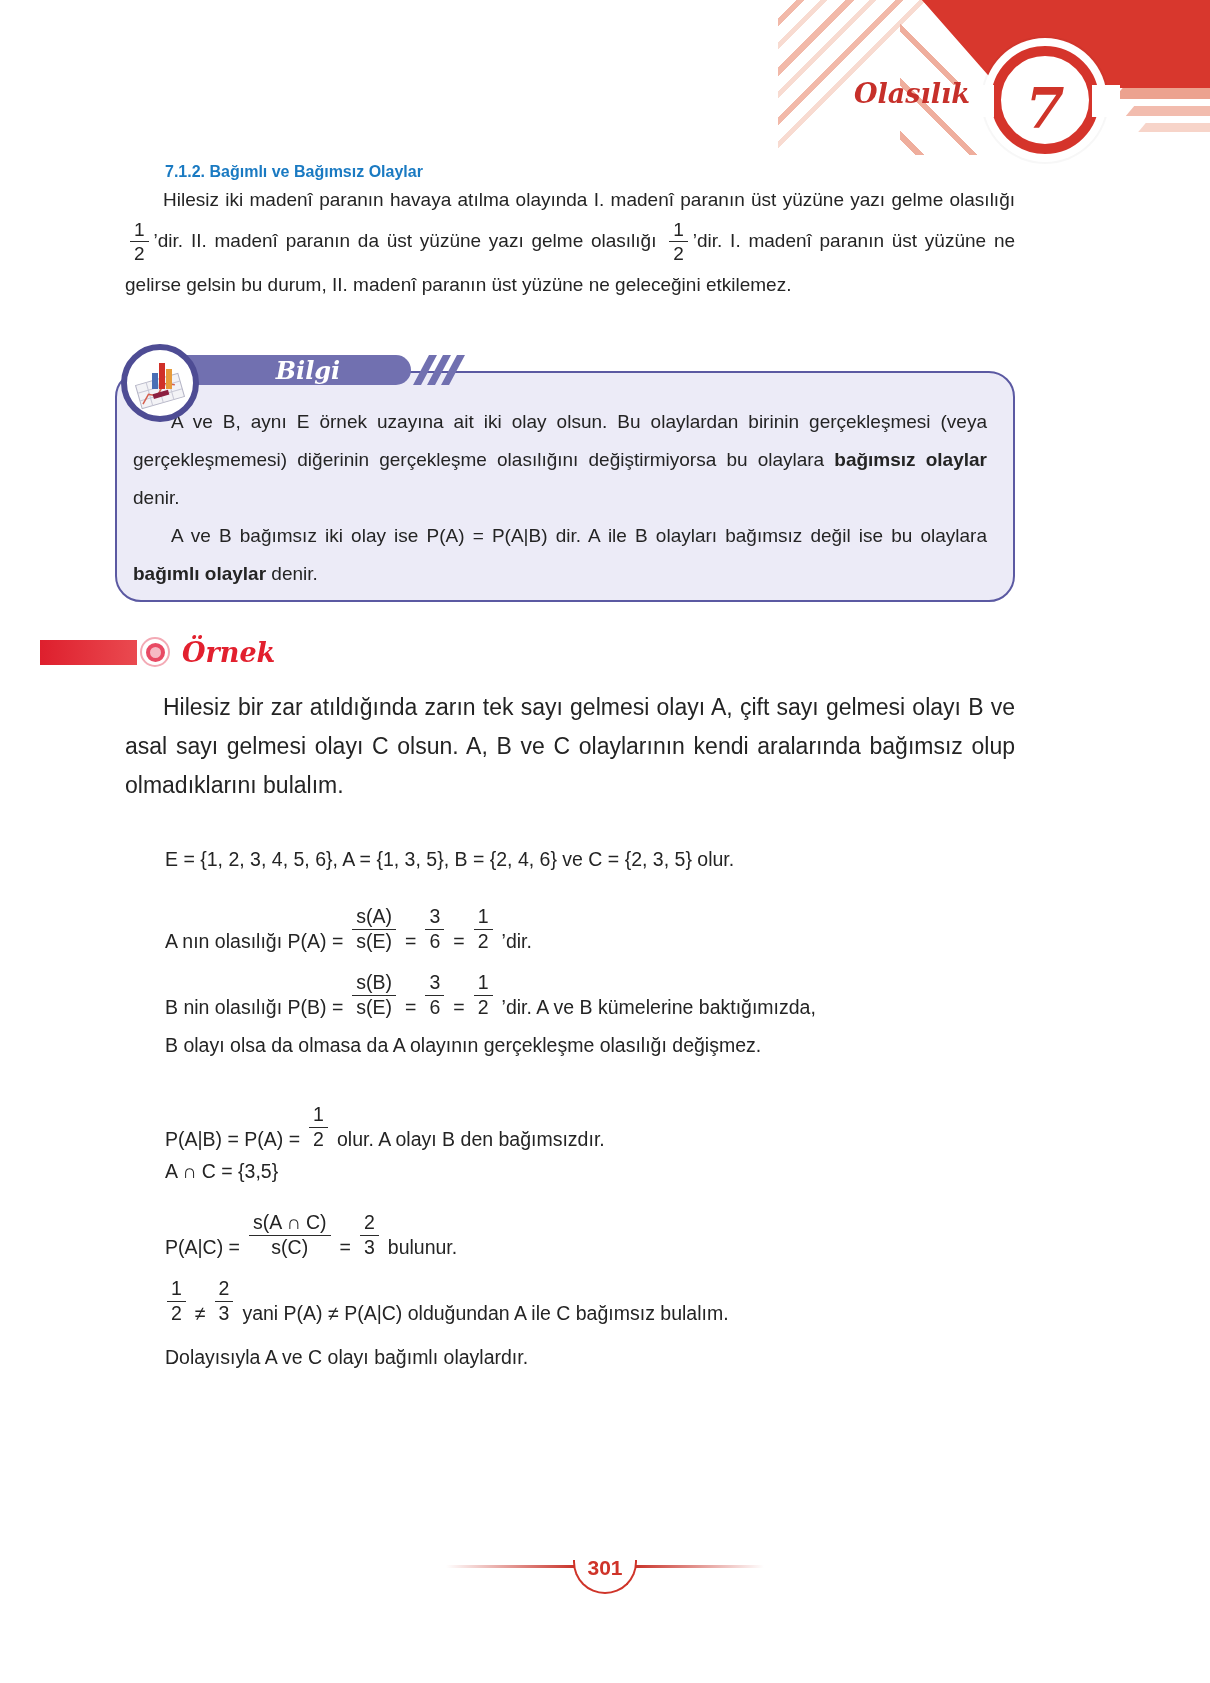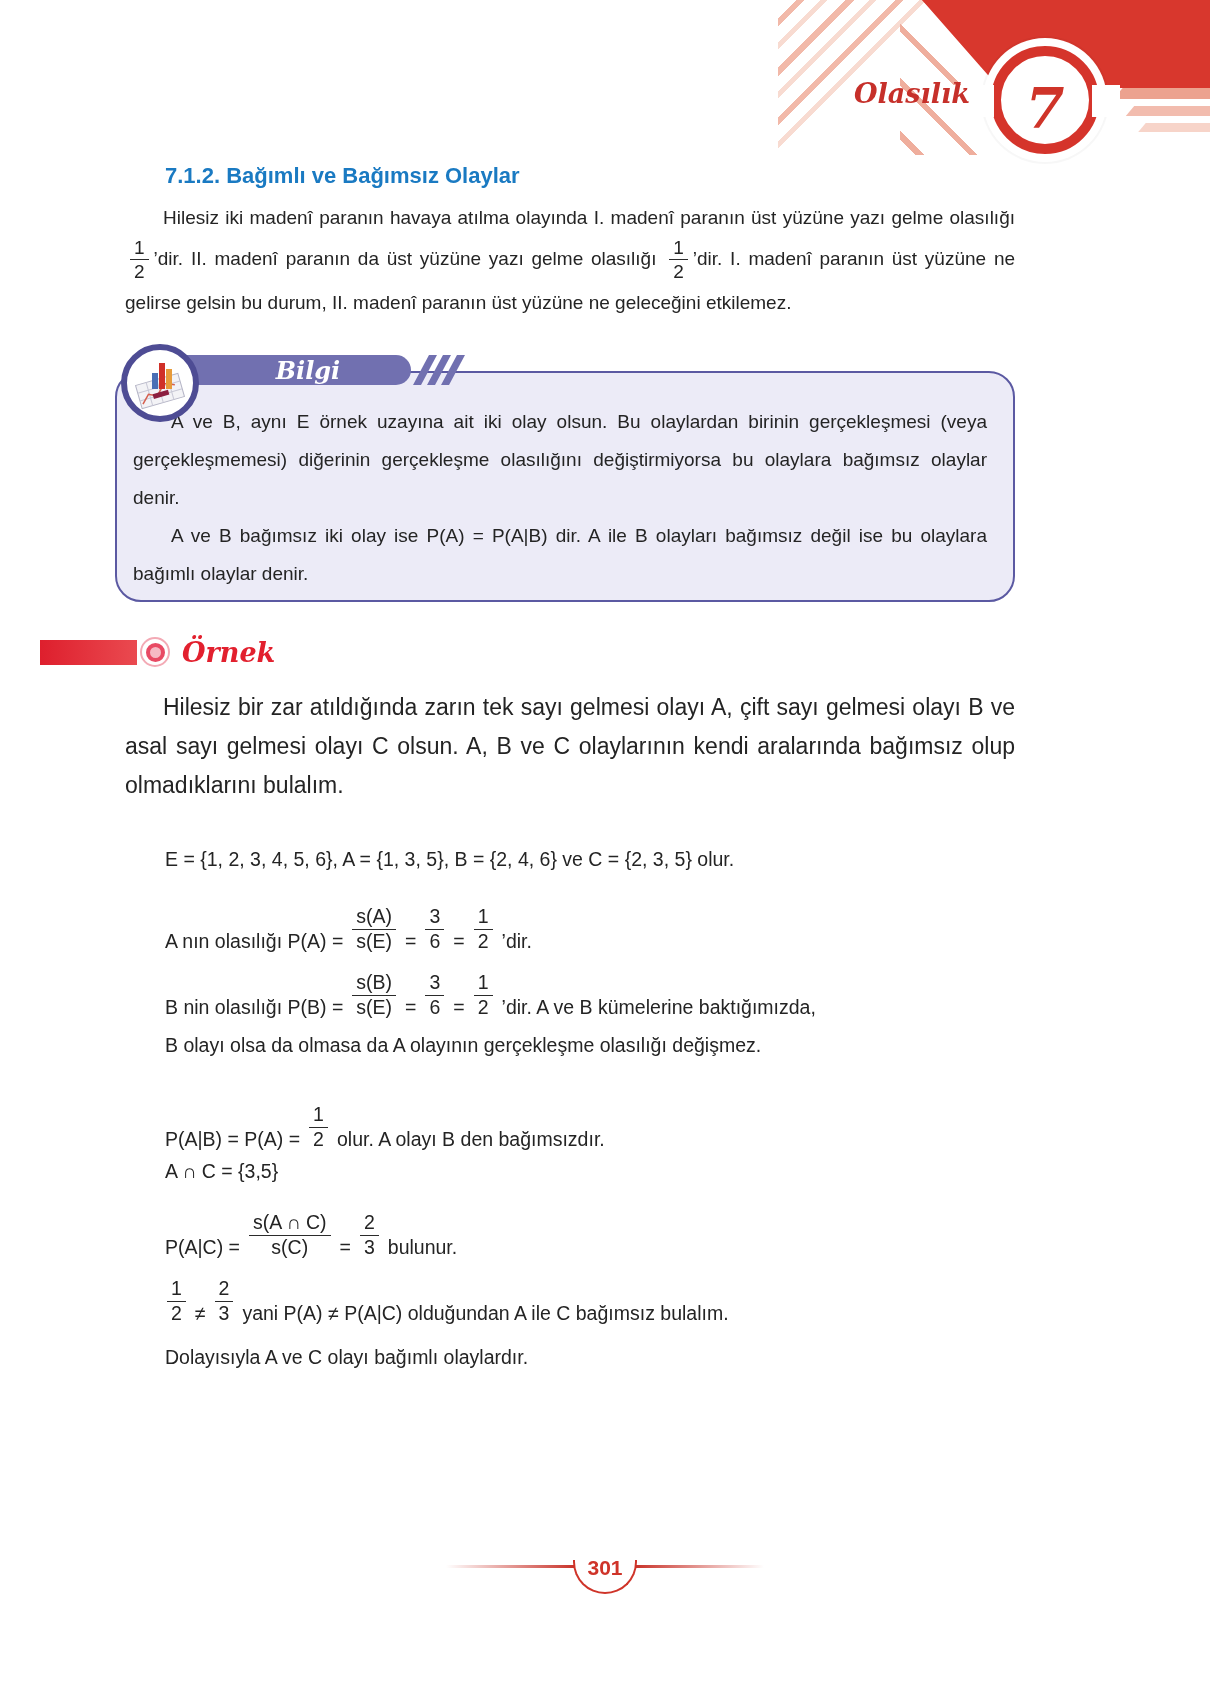--- a/index.html
+++ b/index.html
@@ -26,22 +26,22 @@
       border-radius:50%;background:#ffffff;}
   .circle7 .digit{position:absolute;left:0;top:8px;width:100%;height:100%;display:flex;align-items:center;
       justify-content:center;font-family:"DejaVu Serif",serif;font-style:italic;font-weight:bold;
       font-size:56px;color:#cf3429;z-index:7;}
   .rstripe{position:absolute;z-index:3;transform:skewX(-40deg);}
   .rs1{left:1118px;top:88px;width:150px;height:11px;background:#eca28f;}
   .rs2{left:1130px;top:106px;width:150px;height:10px;background:#f2bcae;}
   .rs3{left:1142px;top:123px;width:150px;height:9px;background:#f7d4c9;}
 
   
-  .sec-heading{position:absolute;left:165px;top:163px;margin:0;font-size:22px;font-weight:bold;color:#1a7ac2;}
-  .intro{position:absolute;left:125px;top:198px;width:890px;font-size:19px;line-height:39px;
+  .sec-heading{position:absolute;left:165px;top:163px;margin:0;font-size:16px;font-weight:bold;color:#1a7ac2;}
+  .intro{position:absolute;left:125px;top:180px;width:890px;font-size:19px;line-height:39px;
       text-align:justify;text-indent:38px;margin:0;}
 
   
   .frac{display:inline-flex;flex-direction:column;align-items:center;vertical-align:middle;
       line-height:1.12;text-indent:0;margin:0 5px;}
   .frac .n{padding:0 4px 1px;border-bottom:1.7px solid #2b2b2b;}
   .frac .d{padding:1px 4px 0;}
 
   
   .bilgi-wrap{position:absolute;left:115px;top:338px;width:900px;height:268px;}
@@ -90,21 +90,21 @@
   
   .footer{position:absolute;top:1560px;left:50%;transform:translateX(-50%);display:flex;
       align-items:flex-start;z-index:2;}
   .f-line{width:128px;height:3px;margin-top:5px;}
   .f-left{background:linear-gradient(to right,rgba(201,52,43,0),#c9342b);}
   .f-right{background:linear-gradient(to left,rgba(201,52,43,0),#c9342b);}
   .f-arc{width:60px;height:32px;border:2.5px solid #cf3429;border-top:none;
       border-radius:0 0 44px 44px;display:flex;justify-content:center;margin:0 -1px;}
   .f-num{font-size:21px;color:#cf3429;line-height:22px;margin-top:-3px;font-weight:bold;}
 
-  b{font-weight:normal;}
+  b{font-weight:bold;}
 </style>
 </head>
 <body>
 
 <div class="page">
 
   <div class="banner">
     <div class="stripes-left"></div>
     <div class="stripes-edge"></div>
     <div class="red-shape"></div>

